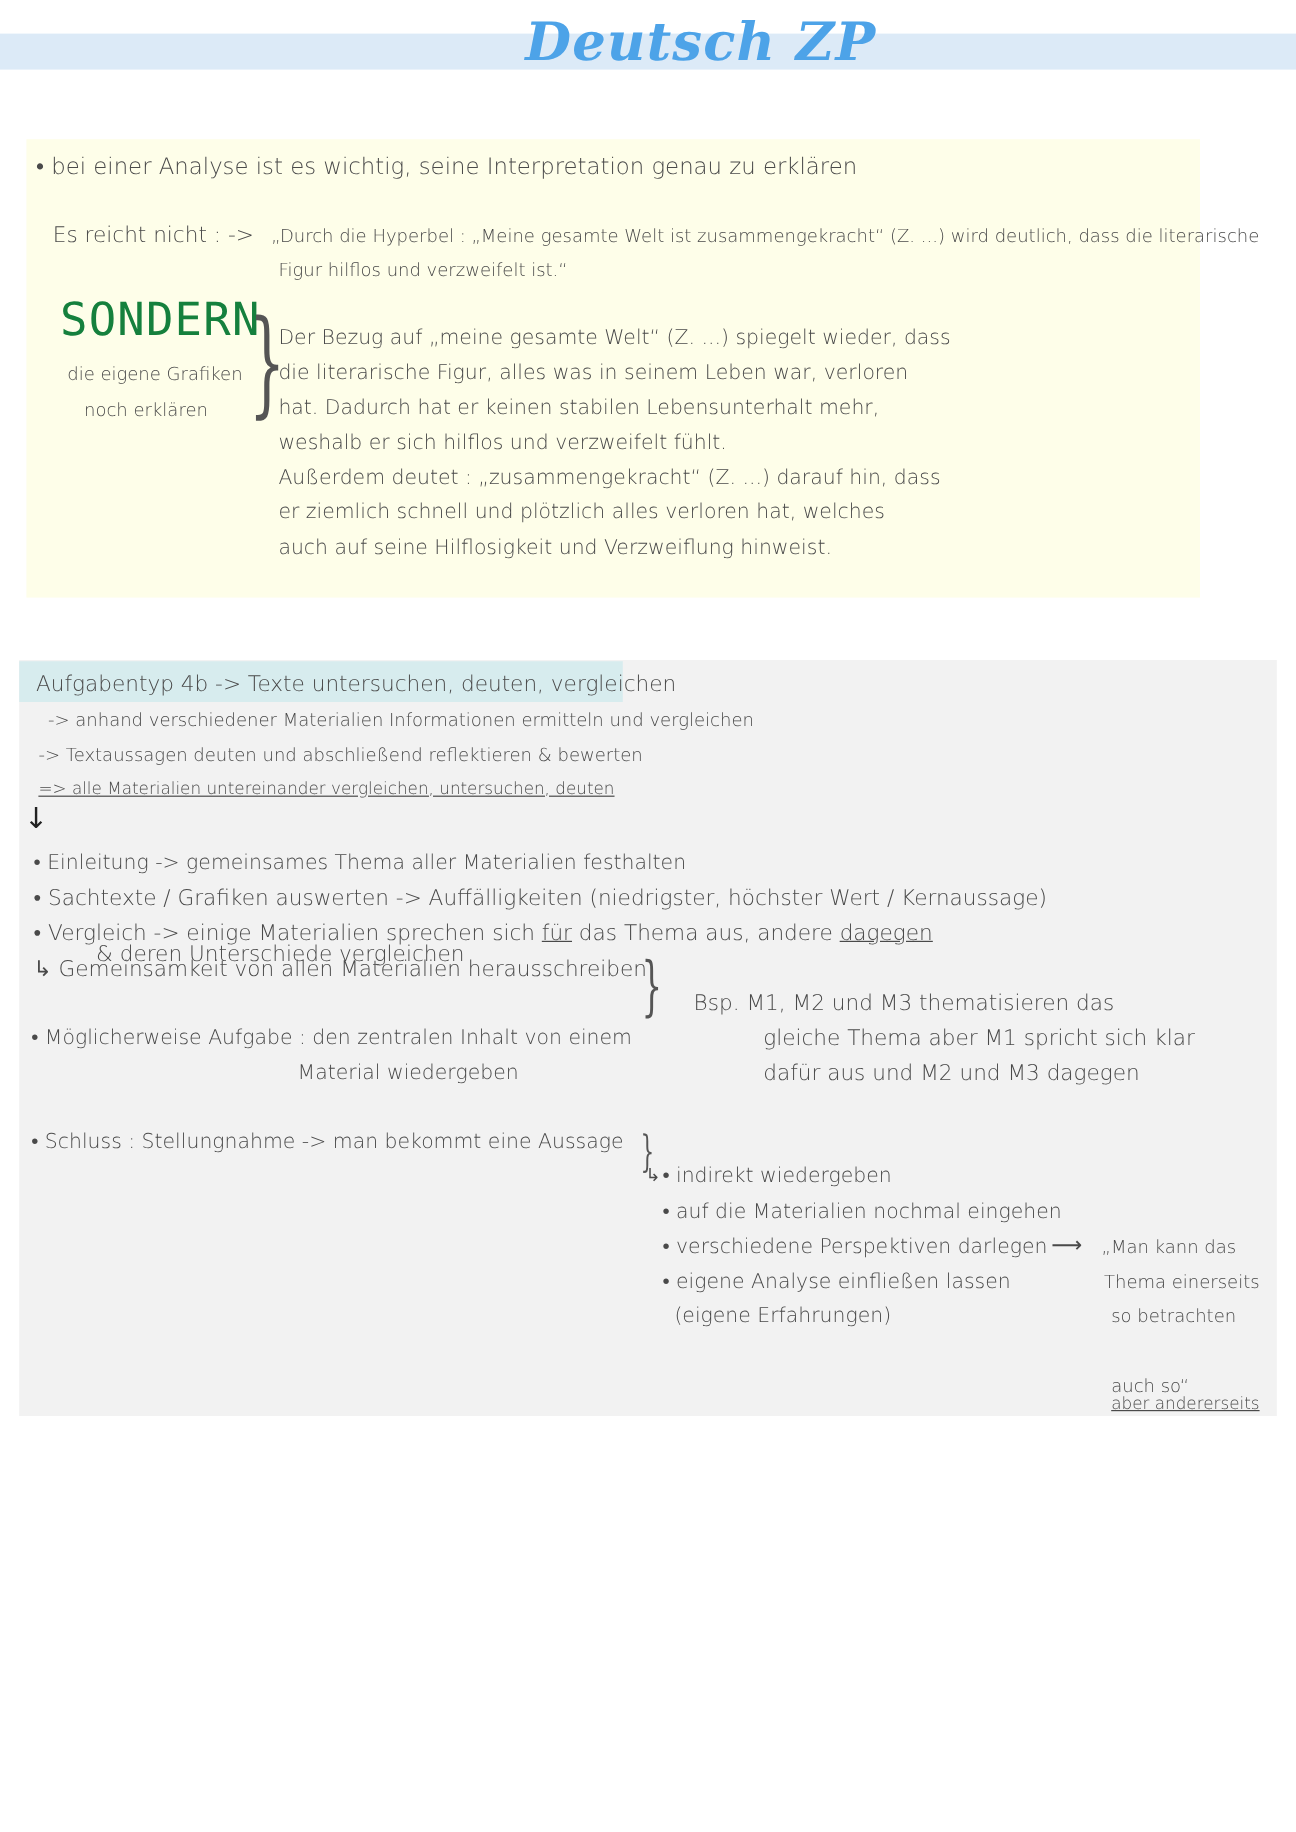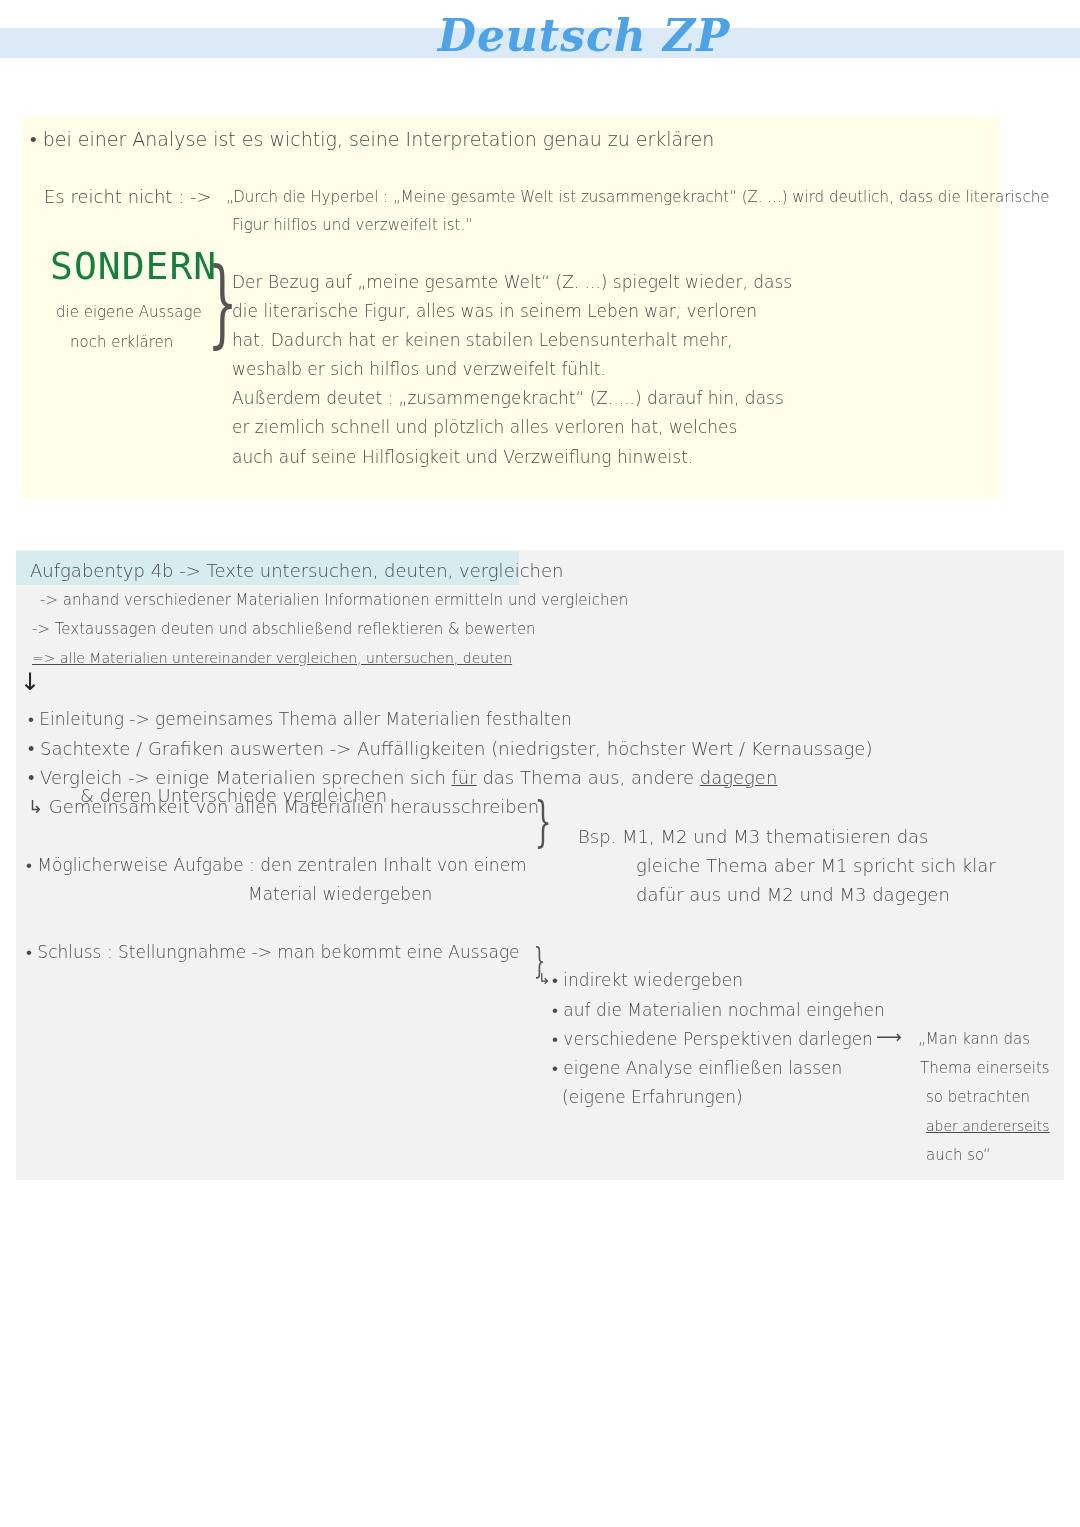--- a/index.html
+++ b/index.html
@@ -27,21 +27,21 @@
 <div class="title-band"></div>
 <div class="title">Deutsch ZP</div>
 
 <div class="box1"></div>
 <div class="t" style="left:30px;top:128px;font-size:19px;">• bei einer Analyse ist es wichtig, seine Interpretation genau zu erklären</div>
 <div class="t" style="left:44px;top:186px;font-size:18px;">Es reicht nicht : -&gt;</div>
 <div class="t sm" style="left:226px;top:188px;">„Durch die Hyperbel : „Meine gesamte Welt ist zusammengekracht“ (Z. ...) wird deutlich, dass die literarische</div>
 <div class="t sm" style="left:232px;top:216px;">Figur hilflos und verzweifelt ist.“</div>
 
 <div class="sondern">SONDERN</div>
-<div class="t sm" style="left:56px;top:303px;">die eigene Aussage</div>
+<div class="t sm" style="left:56px;top:303px;">die eigene Grafiken</div>
 <div class="t sm" style="left:70px;top:333px;">noch erklären</div>
 <div class="brace" style="left:192px;top:246px;font-size:96px;transform:scaleX(0.5);">}</div>
 
 <div class="t" style="left:232px;top:272px;">Der Bezug auf „meine gesamte Welt“ (Z. ...) spiegelt wieder, dass</div>
 <div class="t" style="left:232px;top:301px;">die literarische Figur, alles was in seinem Leben war, verloren</div>
 <div class="t" style="left:232px;top:330px;">hat. Dadurch hat er keinen stabilen Lebensunterhalt mehr,</div>
 <div class="t" style="left:232px;top:359px;">weshalb er sich hilflos und verzweifelt fühlt.</div>
 <div class="t" style="left:232px;top:388px;">Außerdem deutet : „zusammengekracht“ (Z. ...) darauf hin, dass</div>
 <div class="t" style="left:232px;top:417px;">er ziemlich schnell und plötzlich alles verloren hat, welches</div>
 <div class="t" style="left:232px;top:447px;">auch auf seine Hilflosigkeit und Verzweiflung hinweist.</div>
@@ -74,14 +74,14 @@
 <div class="t" style="left:552px;top:970px;">• indirekt wiedergeben</div>
 <div class="t" style="left:552px;top:1000px;">• auf die Materialien nochmal eingehen</div>
 <div class="t" style="left:552px;top:1029px;">• verschiedene Perspektiven darlegen</div>
 <div class="t" style="left:552px;top:1058px;">• eigene Analyse einfließen lassen</div>
 <div class="t" style="left:562px;top:1087px;">(eigene Erfahrungen)</div>
 <div class="t" style="left:876px;top:1026px;font-size:18px;">⟶</div>
 
 <div class="t sm" style="left:918px;top:1030px;">„Man kann das</div>
 <div class="t sm" style="left:920px;top:1059px;">Thema einerseits</div>
 <div class="t sm" style="left:926px;top:1088px;">so betrachten</div>
-<div class="t xs" style="left:926px;top:1118px;">aber andererseits</div>
+<div class="t xs" style="left:926px;top:1162px;">aber andererseits</div>
 <div class="t sm" style="left:926px;top:1146px;">auch so“</div>
 
 </body></html>

